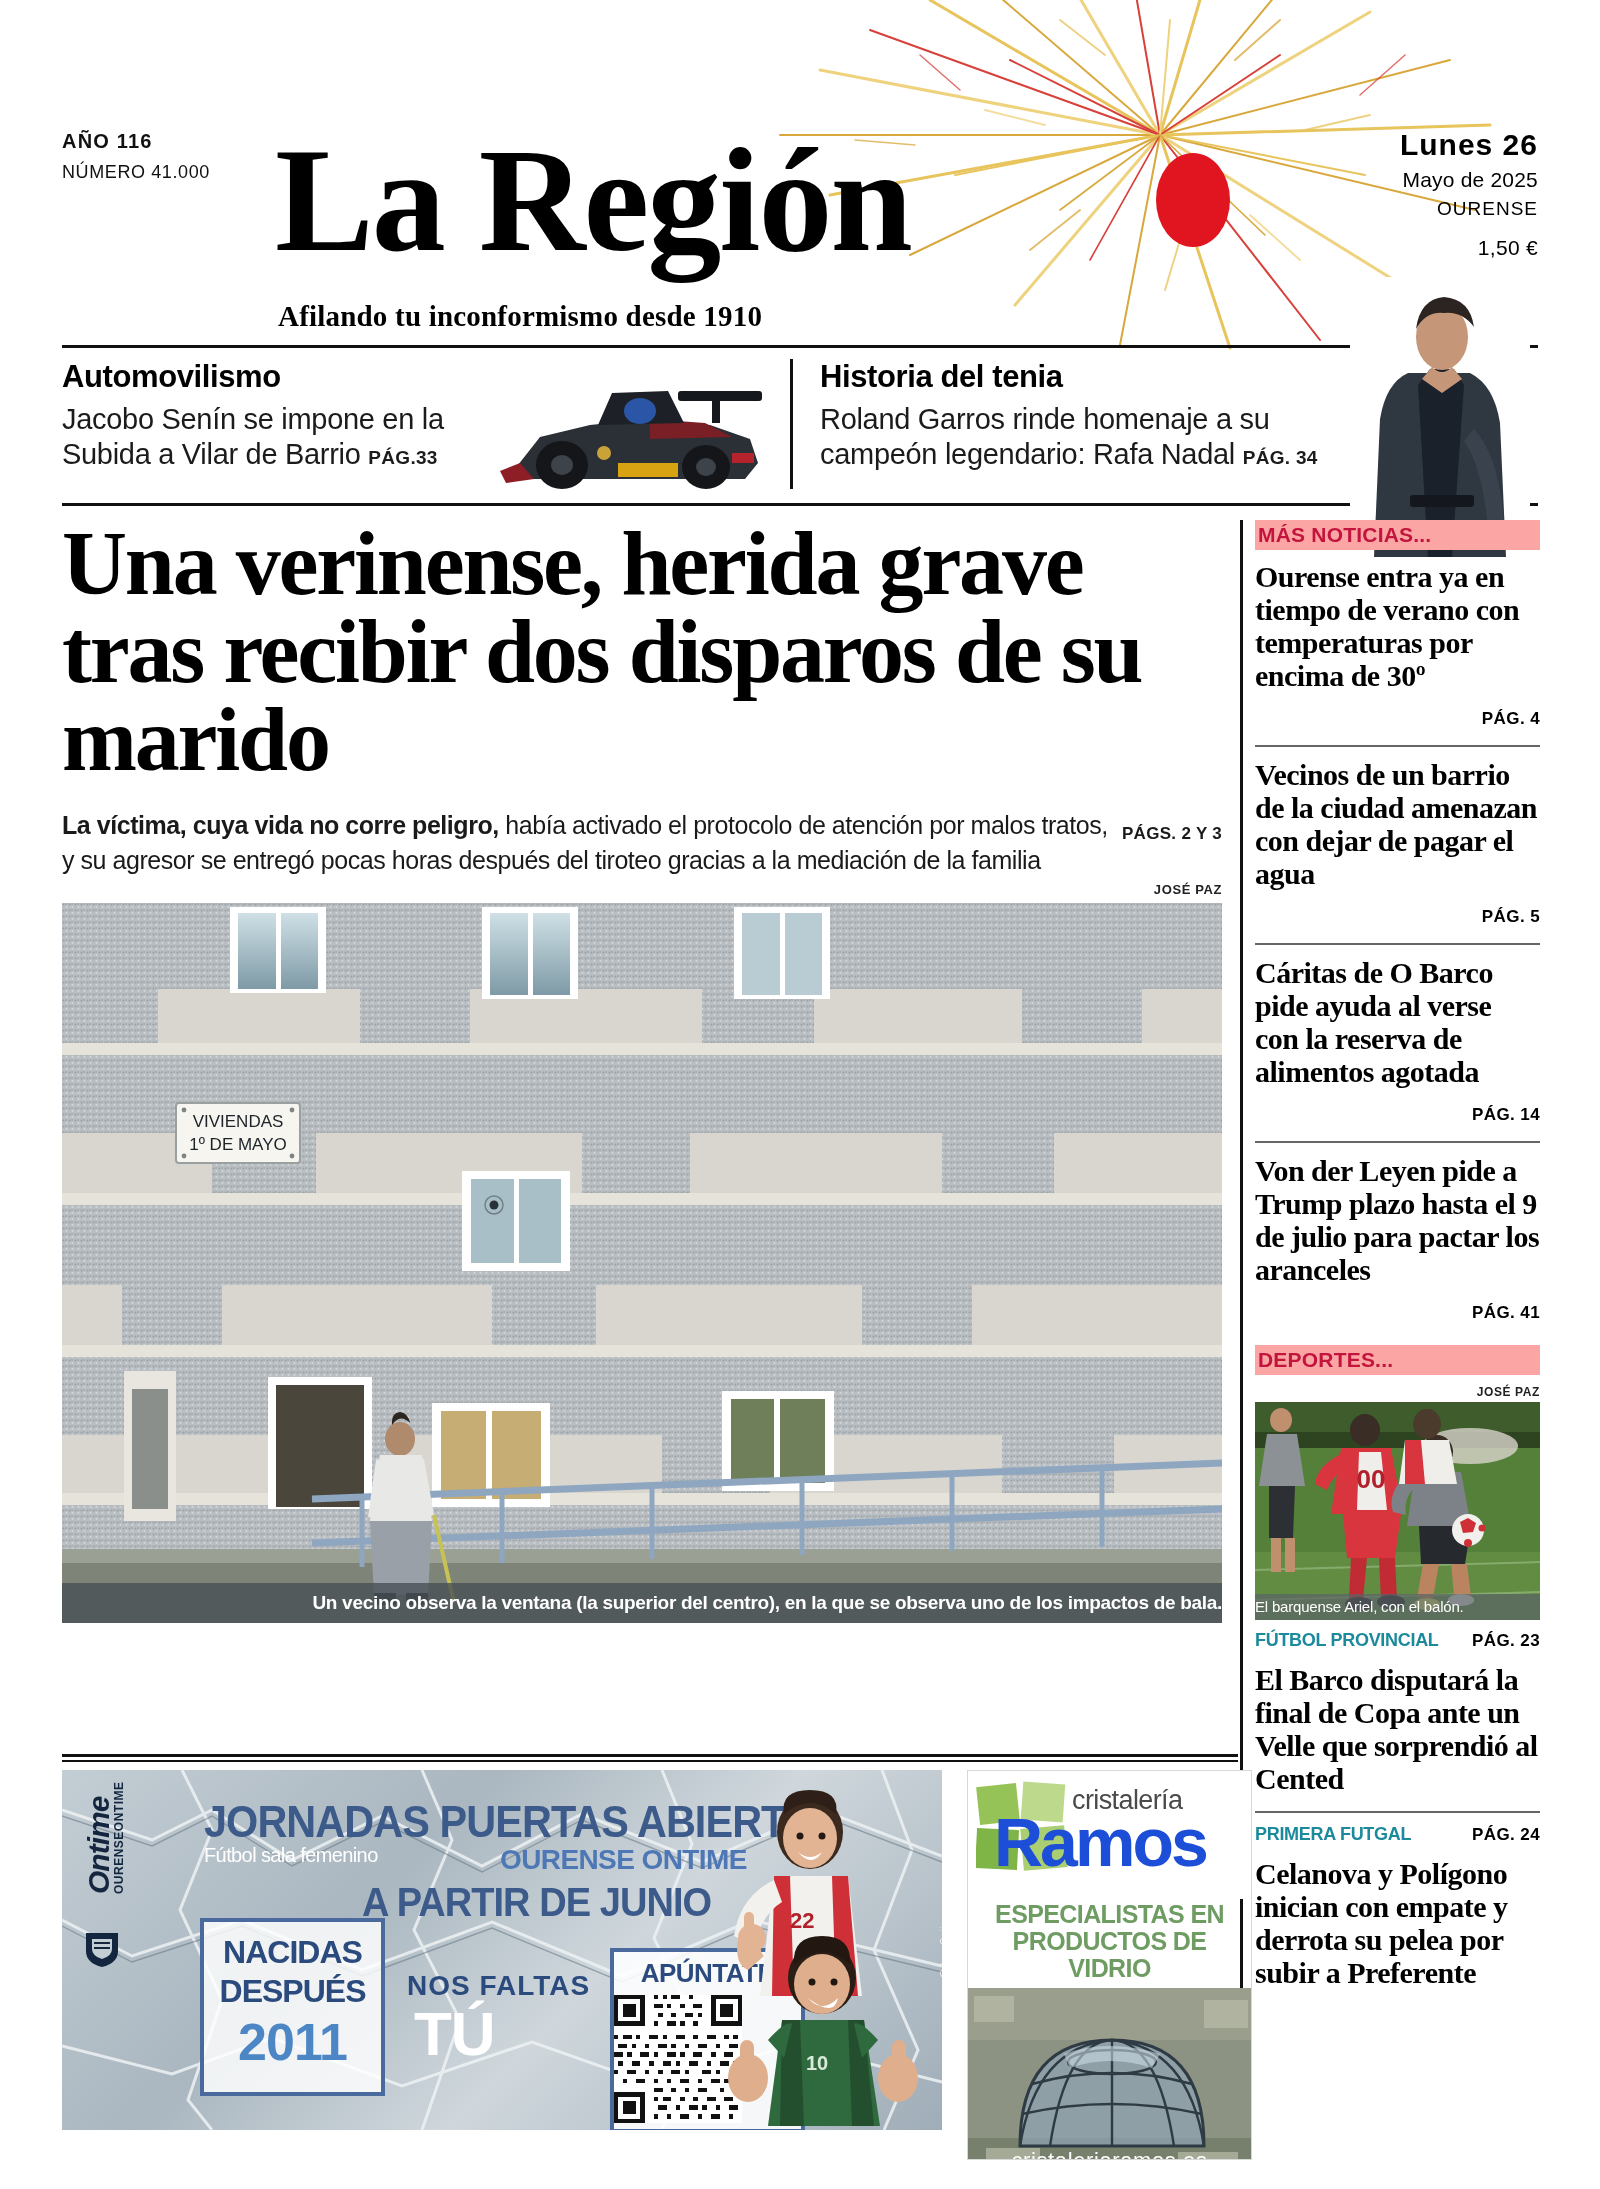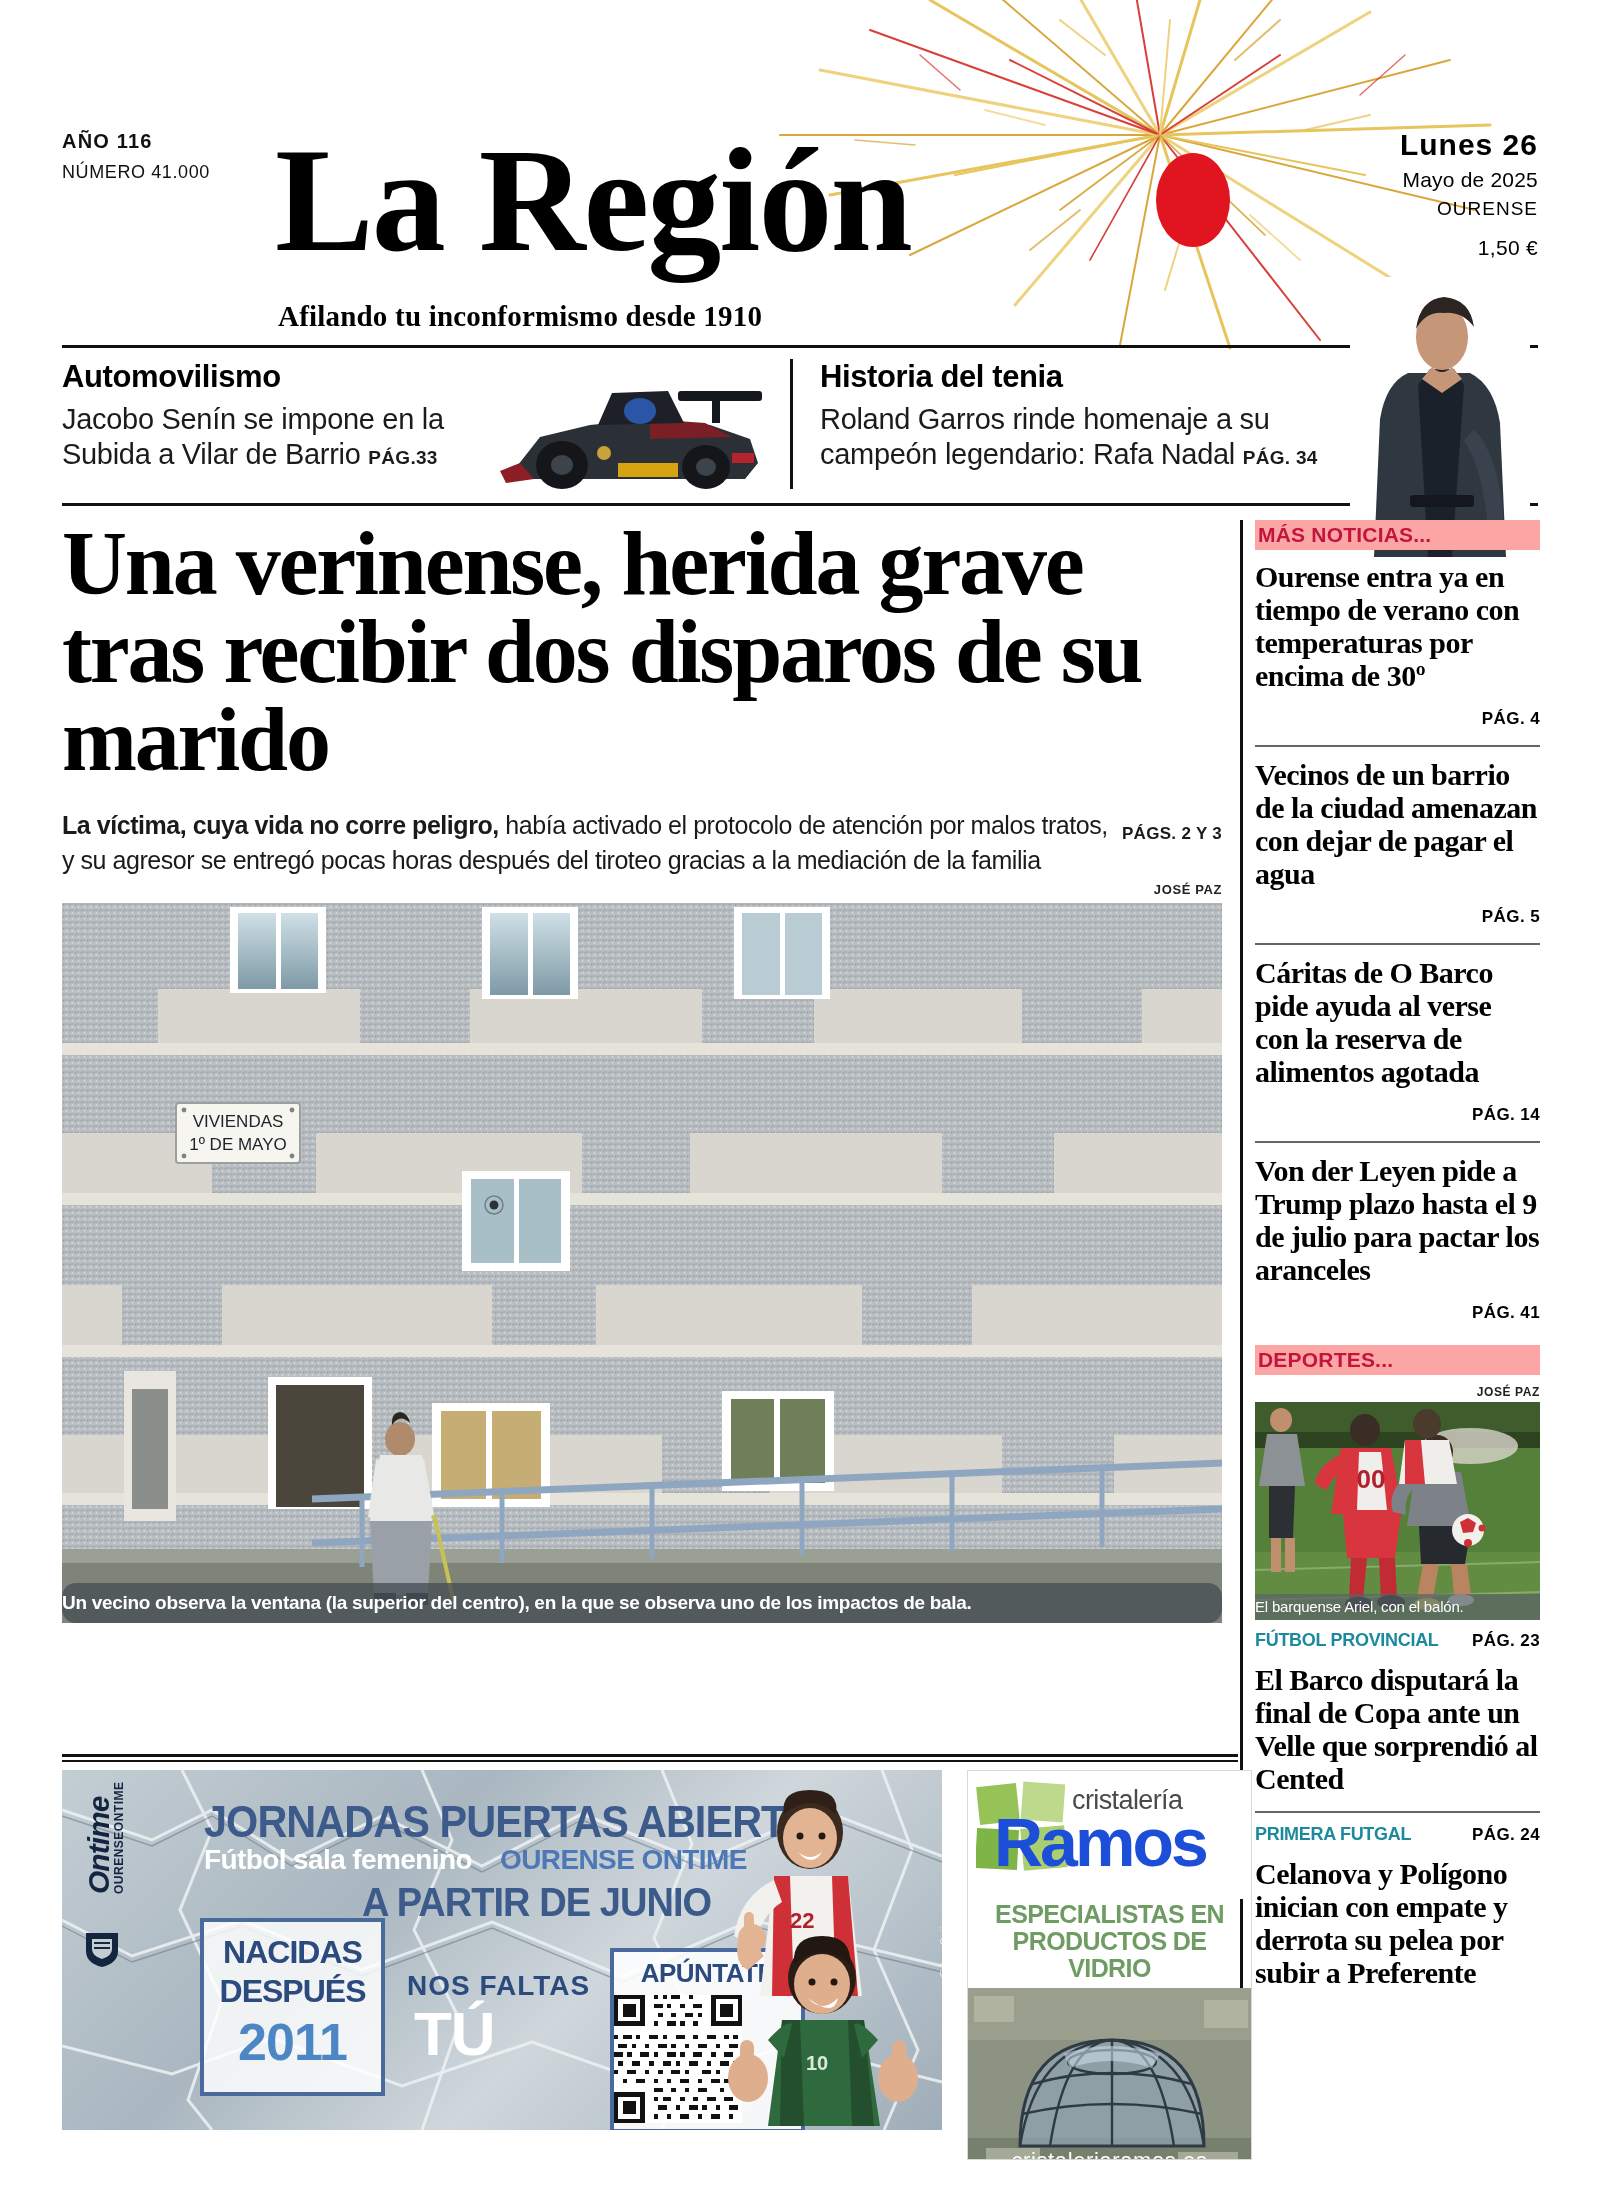--- a/index.html
+++ b/index.html
@@ -67,21 +67,21 @@
   .subhead b{font-weight:bold;}
   .subhead .pags{font-size:17px;font-weight:bold;letter-spacing:.3px;float:right;margin-top:8px;}
   .credit-right{text-align:right;font-size:13px;font-weight:bold;letter-spacing:.6px;color:#222;margin-top:4px;}
 
   
   .main-photo{position:relative;width:1160px;height:720px;margin-top:6px;overflow:hidden;background:#b9bcbd;}
   .photo-caption{
     position:absolute;left:0;bottom:0;width:1160px;height:40px;
     background:rgba(70,78,84,.78);color:#fff;
     font-size:19px;line-height:40px;letter-spacing:-.3px;
-    text-align:left;font-weight:bold;border-radius:14px;
+    text-align:right;font-weight:bold;
   }
 
   
   .side{position:absolute;left:1255px;top:520px;width:285px;}
   .side-divider{position:absolute;left:1240px;top:520px;width:3px;height:1600px;background:#111;}
   .sec-band{
     background:#fca5a5;height:30px;line-height:30px;
     color:#c2143c;font-size:21px;font-weight:bold;letter-spacing:.2px;
     padding-left:3px;margin-bottom:10px;
   }
@@ -118,21 +118,21 @@
     position:absolute;left:6px;top:96px;transform:rotate(-90deg);transform-origin:0 0;
     font-size:30px;font-weight:bold;font-style:italic;color:#14263f;letter-spacing:-1px;
   }
   .ontime-sub{
     position:absolute;left:36px;top:96px;transform:rotate(-90deg);transform-origin:0 0;
     font-size:12px;font-weight:bold;color:#14263f;letter-spacing:.5px;
   }
   .shield{position:absolute;left:18px;top:155px;width:44px;height:44px;}
   .ad-h1{position:absolute;left:142px;top:26px;font-size:45px;font-weight:bold;color:#3c5a8a;letter-spacing:-1px;
          font-family:"Liberation Sans Narrow","Liberation Sans",sans-serif;transform:scaleX(.92);transform-origin:0 0;}
-  .ad-h2a{position:absolute;left:142px;top:74px;font-size:28px;font-weight:bold;color:#ffffff;letter-spacing:-.6px;}
+  .ad-h2a{position:absolute;left:142px;top:74px;font-size:20px;font-weight:normal;color:#ffffff;letter-spacing:-.6px;}
   .ad-h2b{position:absolute;left:438px;top:74px;font-size:28px;font-weight:bold;color:#4d78b5;letter-spacing:-.6px;}
   .ad-h3{position:absolute;left:300px;top:110px;font-size:40px;font-weight:bold;color:#3c5a8a;letter-spacing:-1px;transform:scaleX(.95);transform-origin:0 0;}
   .ad-box{position:absolute;left:138px;top:148px;width:185px;height:178px;background:rgba(255,255,255,.82);border:4px solid #4a6a9e;box-sizing:border-box;text-align:center;}
   .ad-box .l1{font-size:32px;font-weight:bold;color:#2b4a7d;margin-top:12px;letter-spacing:-1px;}
   .ad-box .l2{font-size:32px;font-weight:bold;color:#2b4a7d;margin-top:2px;letter-spacing:-1px;}
   .ad-box .l3{font-size:52px;font-weight:bold;color:#4d86c4;margin-top:2px;letter-spacing:-1px;}
   .ad-nos{position:absolute;left:345px;top:200px;font-size:28px;font-weight:bold;color:#2b4a7d;letter-spacing:1px;}
   .ad-tu{position:absolute;left:352px;top:228px;font-size:62px;font-weight:bold;color:#fff;letter-spacing:-1px;}
   .ad-qrbox{position:absolute;left:548px;top:178px;width:195px;height:185px;background:rgba(255,255,255,.88);border:4px solid #4a6a9e;box-sizing:border-box;}
   .ad-apunt{text-align:center;font-size:26px;font-weight:bold;color:#2b4a7d;margin-top:6px;letter-spacing:-.5px;}

